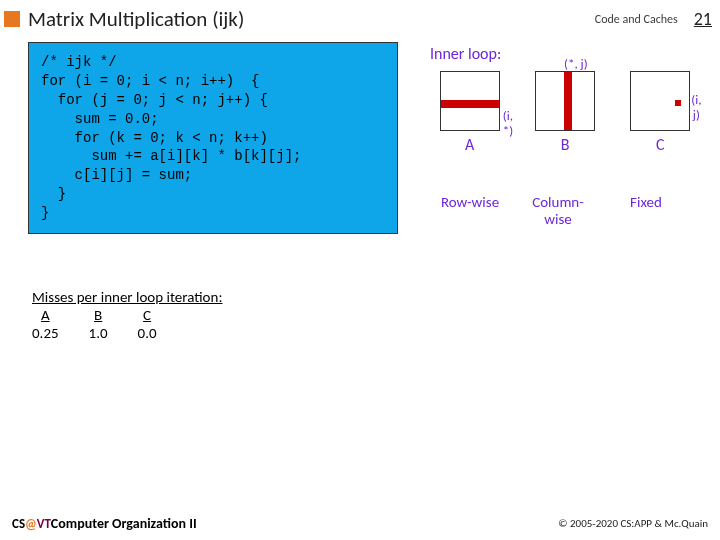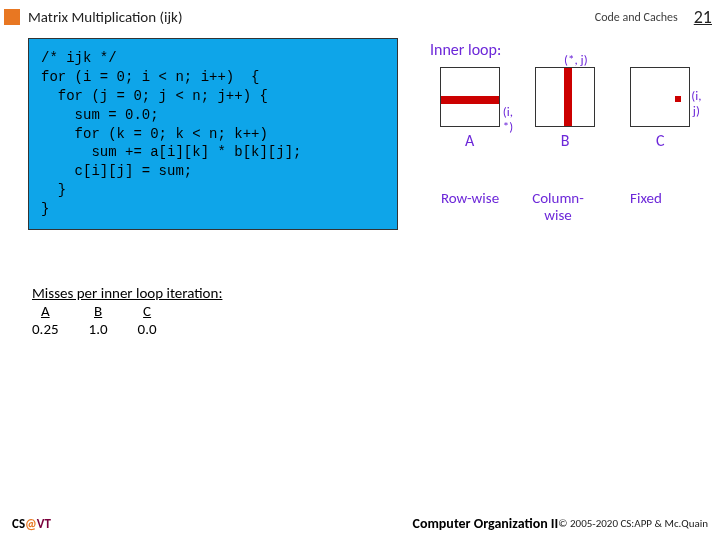--- a/index.html
+++ b/index.html
@@ -1,19 +1,19 @@
 <!DOCTYPE html>
 <html><head>
 <meta charset="utf-8">
 <style>
   * { box-sizing: border-box; margin: 0; padding: 0; }
   body { width: 720px; height: 540px; background: #fff; font-family: Calibri, Arial, sans-serif; position: relative; overflow: hidden; }
   .title-bar { display: flex; align-items: center; padding: 6px 8px 2px 4px; }
   .orange-sq { width: 16px; height: 16px; background: #e87722; margin-right: 8px; }
-  .title { font-size: 15px; color: #222; flex: 1; }
+  .title { font-size: 21px; color: #222; flex: 1; }
   .subtitle { font-size: 12px; color: #404040; }
   .slidenum { font-size: 18px; color: #222; margin-left: 16px; text-decoration: underline; }
   .content { position: relative; padding: 8px 16px 0 28px; }
   .codebox { width: 370px; border: 1px solid #333; background: #0ea5e9; padding: 10px 12px; font-family: "Courier New", monospace; font-size: 14px; line-height: 1.35; white-space: pre; }
   .right { position: absolute; left: 430px; top: 10px; width: 270px; font-size: 16px; color: #6d28d9; }
   .inner-lbl { margin-bottom: 8px; }
   .mats { display: flex; gap: 16px; margin-top: 6px; }
   .mat-col { width: 80px; text-align: center; position: relative; }
   .mat { width: 60px; height: 60px; border: 1px solid #333; position: relative; margin: 0 auto 4px; background: #fff; }
   .row-band { position: absolute; left: 0; right: 0; top: 28px; height: 8px; background: #c00; }
@@ -26,21 +26,21 @@
   .patterns { display: flex; gap: 8px; margin-top: 40px; }
   .pat { width: 80px; text-align: center; font-size: 15px; line-height: 1.15; }
   .misses { margin-top: 54px; margin-left: 4px; font-size: 15px; }
   .misses .u { text-decoration: underline; }
   .misses table { border-collapse: collapse; }
   .misses td { padding: 0 30px 0 0; text-align: center; }
   .footer { position: absolute; left: 0; right: 0; bottom: 8px; display: flex; align-items: center; padding: 0 12px; font-size: 13px; }
   .cs { font-weight: bold; }
   .at { color: #e87722; font-weight: bold; }
   .vt { color: #7a003c; font-weight: bold; }
-  .course { flex: 1; text-align: right; font-weight: bold; font-size: 14px; }
+  .course { flex: 1; text-align: left; font-weight: bold; font-size: 14px; }
   .copy { font-size: 11px; color: #222; }
 </style>
 </head>
 <body>
 
 <div class="title-bar">
   <div class="orange-sq"></div>
   <div class="title">Matrix Multiplication (ijk)</div>
   <div class="subtitle">Code and Caches</div>
   <div class="slidenum">21</div>

